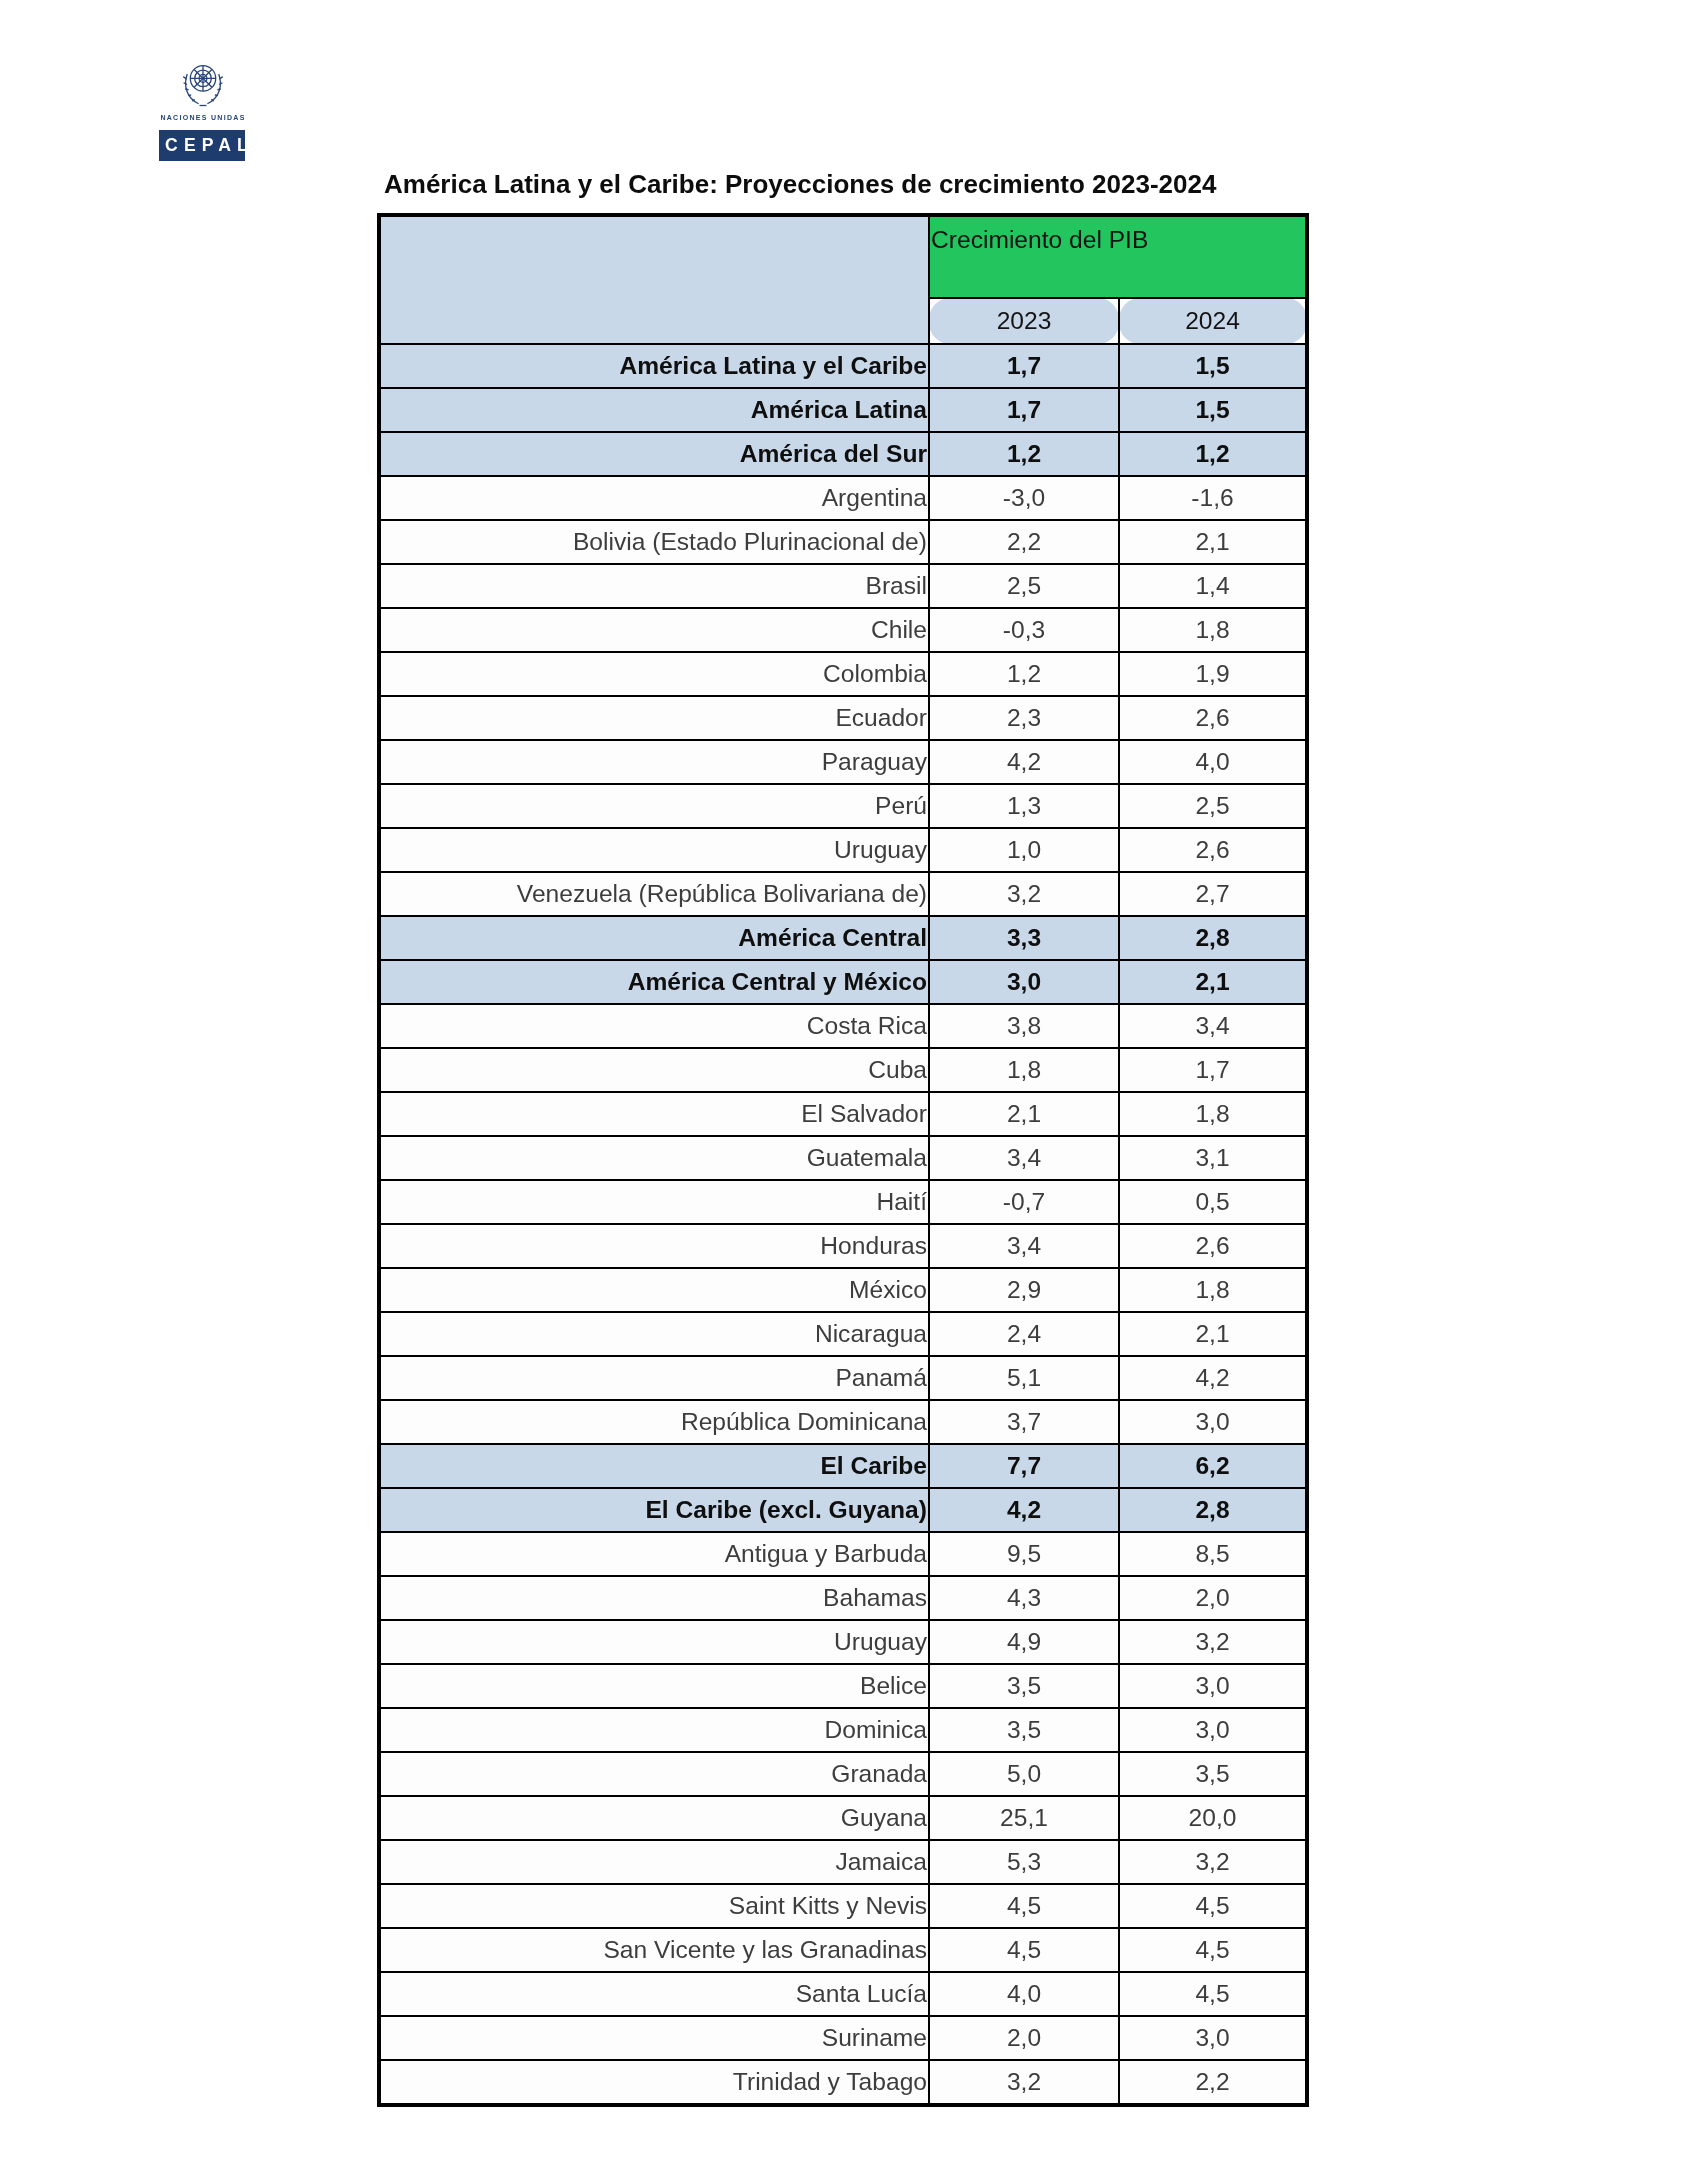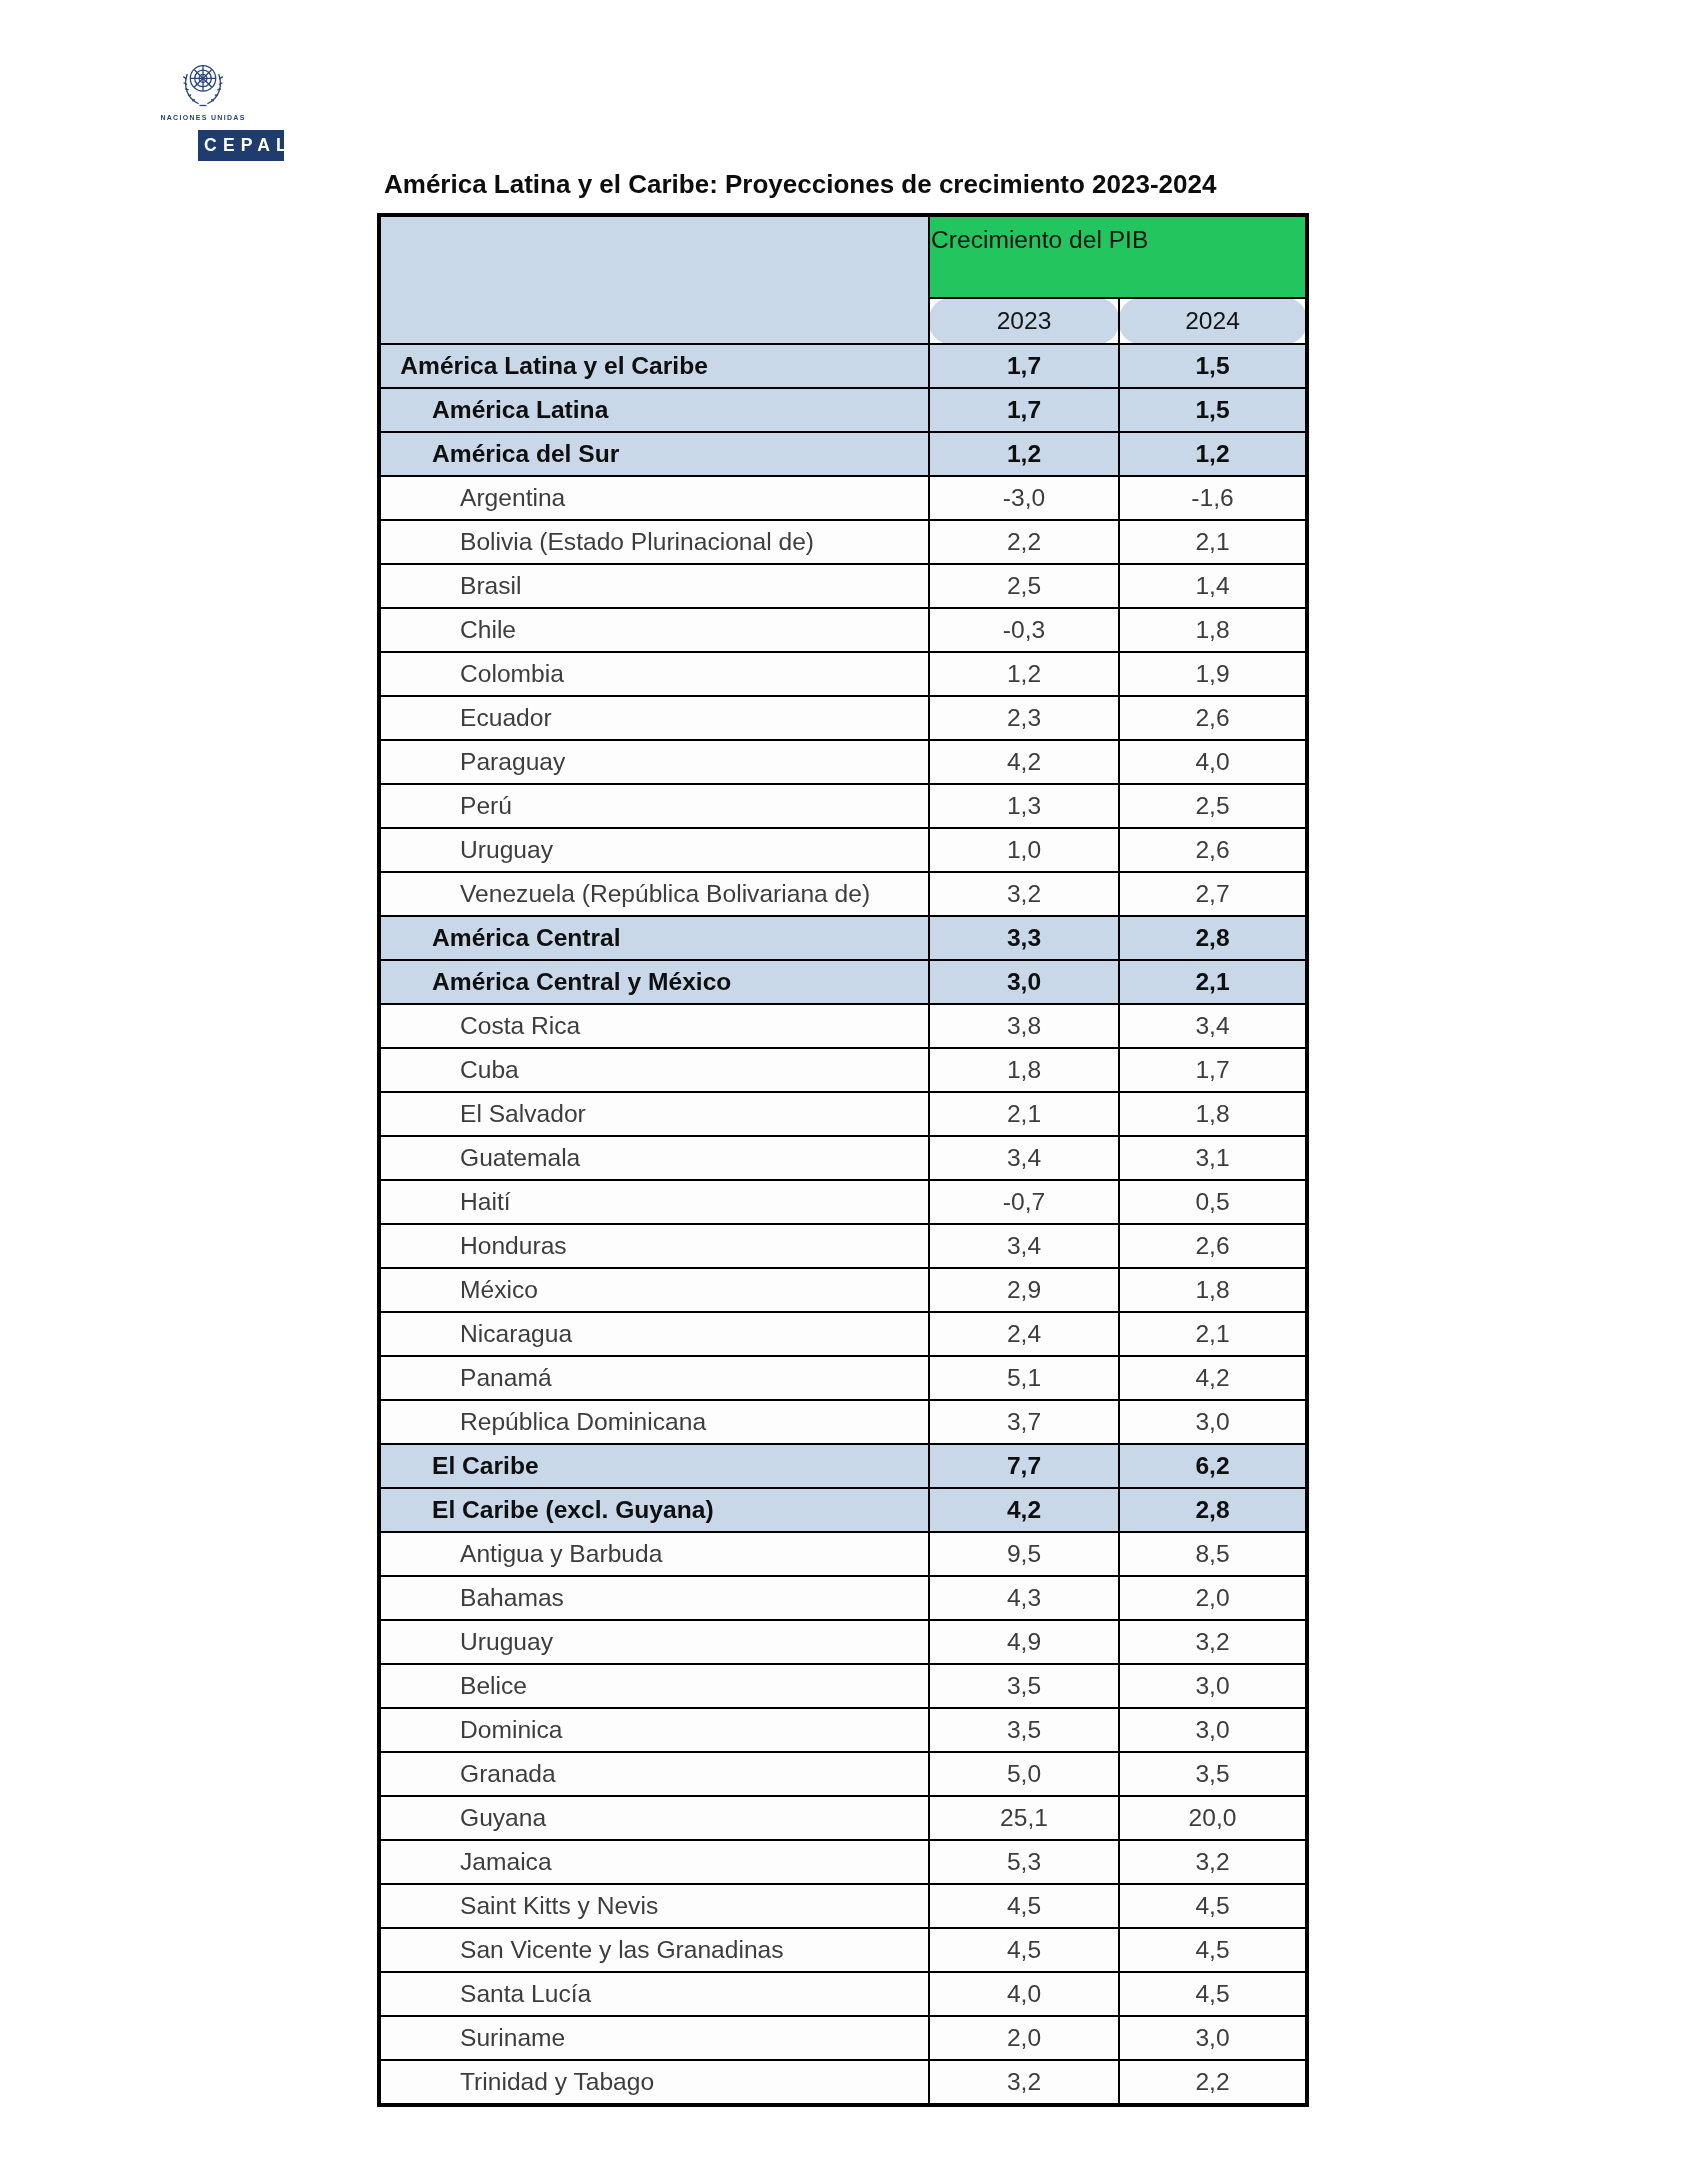--- a/index.html
+++ b/index.html
@@ -5,32 +5,32 @@
   html,body{margin:0;padding:0;background:#e8e8e8;}
   .page{
     position:relative;width:1685px;height:2181px;background:#ffffff;
     font-family:"Liberation Sans",sans-serif;overflow:hidden;margin:0 auto;
   }
   
   .logo{position:absolute;left:159px;top:58px;width:88px;text-align:center;}
   .emblem{display:block;margin:0 auto;}
   .org-name{margin-top:2.6px;font-size:7px;font-weight:bold;letter-spacing:1.3px;color:#27457c;white-space:nowrap;}
   .cepal-box{margin-top:9.7px;width:86px;height:31px;background:#1e3c6e;color:#ffffff;
-    font-size:17.6px;font-weight:bold;letter-spacing:6.1px;line-height:31px;text-indent:6.1px;margin-left:39px;}
+    font-size:17.6px;font-weight:bold;letter-spacing:6.1px;line-height:31px;text-indent:6.1px;}
   
   .doc-title{position:absolute;left:384px;top:169px;width:930px;font-size:26px;font-weight:bold;color:#0d0d0d;white-space:nowrap;}
   
   table.growth{position:absolute;left:377px;top:213px;border-collapse:collapse;table-layout:fixed;
     border:4.4px solid #000;}
   table.growth td{border:2.6px solid #000;font-size:24.6px;overflow:hidden;white-space:nowrap;}
   td.corner{background:#c9d8e8;}
   td.group{background:#22c55e;height:70px;vertical-align:top;padding-top:8.8px;color:#141414;}
   td.year{background:#c9d8e8;height:42px;text-align:center;color:#141414;border-radius:21px;}
   tbody td{height:40px;background:#fdfdfd;color:#3d3d3d;}
-  tbody td.label{text-align:left;}
+  tbody td.label{text-align:right;}
   tbody td.num{text-align:center;}
   tbody tr.hl td{background:#c9d8e8;font-weight:bold;color:#0f0f0f;}
   td.lv0{padding-left:19.3px;}
   td.lv1{padding-left:51px;}
   td.lv2{padding-left:79px;}
   
   .footnotes{position:absolute;left:384px;top:2047px;font-size:24.6px;color:#1c1c1c;line-height:44px;}
 </style>
 </head>
 <body>

